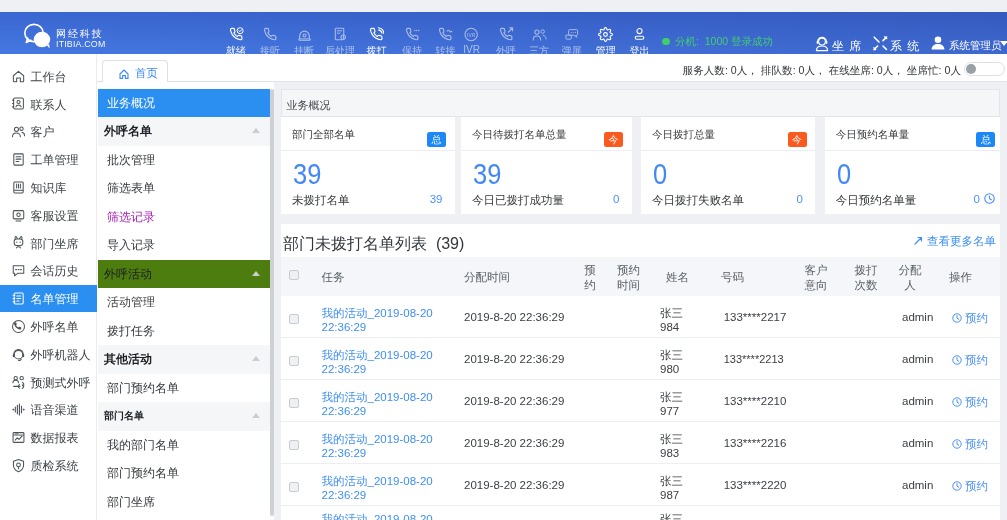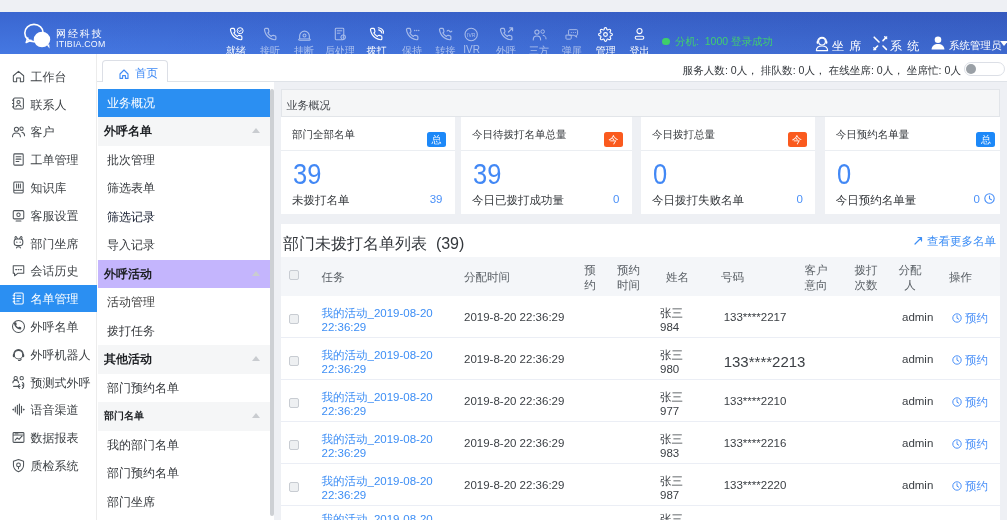--- a/index.html
+++ b/index.html
@@ -260,23 +260,23 @@
       <circle cx="8" cy="7.4" r="2" fill="none" stroke="#4d5358" stroke-width="1.1" stroke-linecap="round" stroke-linejoin="round"></circle>
       <path d="M8 9.4v2" stroke="#4d5358" stroke-width="1.1" stroke-linecap="round"></path>
     </svg></div>
 <div style="position:absolute;left:30.5px;top:458.0px;font-size:12px;color:#3e4246;white-space:nowrap">质检系统</div>
 
 <div id="submenu"></div>
 <div style="position:absolute;left:98px;top:88.5px;width:171.5px;height:28.5px;background:#2b8ff2;color:#fff;font-size:12px;line-height:28.5px;padding-left:9px">业务概况</div>
 <div style="position:absolute;left:98px;top:117.0px;width:171.5px;height:28.5px;background:#f5f6f7;color:#1c1f23;font-weight:bold;font-size:12px;line-height:28.5px;padding-left:6px">外呼名单<span style="position:absolute;right:10px;top:11.2px;width:0;height:0;border-left:4px solid transparent;border-right:4px solid transparent;border-bottom:5px solid #c9ccd0"></span></div>
 <div style="position:absolute;left:98px;top:145.5px;width:171.5px;height:28.5px;color:#35383c;font-size:12px;line-height:28.5px;padding-left:9px">批次管理</div>
 <div style="position:absolute;left:98px;top:174.0px;width:171.5px;height:28.5px;color:#35383c;font-size:12px;line-height:28.5px;padding-left:9px">筛选表单</div>
-<div style="position:absolute;left:98px;top:202.5px;width:171.5px;height:28.5px;color:#0f172a;font-size:12px;line-height:28.5px;padding-left:9px">筛选记录</div>
+<div style="position:absolute;left:98px;top:202.5px;width:171.5px;height:28.5px;color:#a21caf;font-size:12px;line-height:28.5px;padding-left:9px">筛选记录</div>
 <div style="position:absolute;left:98px;top:231.0px;width:171.5px;height:28.5px;color:#35383c;font-size:12px;line-height:28.5px;padding-left:9px">导入记录</div>
-<div style="position:absolute;left:98px;top:259.5px;width:171.5px;height:28.5px;background:#c4b5fd;color:#1c1f23;font-weight:bold;font-size:12px;line-height:28.5px;padding-left:6px">外呼活动<span style="position:absolute;right:10px;top:11.2px;width:0;height:0;border-left:4px solid transparent;border-right:4px solid transparent;border-bottom:5px solid #c9ccd0"></span></div>
+<div style="position:absolute;left:98px;top:259.5px;width:171.5px;height:28.5px;background:#4d7c0f;color:#1c1f23;font-weight:normal;font-size:12px;line-height:28.5px;padding-left:6px">外呼活动<span style="position:absolute;right:10px;top:11.2px;width:0;height:0;border-left:4px solid transparent;border-right:4px solid transparent;border-bottom:5px solid #c9ccd0"></span></div>
 <div style="position:absolute;left:98px;top:288.0px;width:171.5px;height:28.5px;color:#404040;font-size:12px;line-height:28.5px;padding-left:9px">活动管理</div>
 <div style="position:absolute;left:98px;top:316.5px;width:171.5px;height:28.5px;color:#35383c;font-size:12px;line-height:28.5px;padding-left:9px">拨打任务</div>
 <div style="position:absolute;left:98px;top:345.0px;width:171.5px;height:28.5px;background:#f5f6f7;color:#1c1f23;font-weight:bold;font-size:12px;line-height:28.5px;padding-left:6px">其他活动<span style="position:absolute;right:10px;top:11.2px;width:0;height:0;border-left:4px solid transparent;border-right:4px solid transparent;border-bottom:5px solid #c9ccd0"></span></div>
 <div style="position:absolute;left:98px;top:373.5px;width:171.5px;height:28.5px;color:#35383c;font-size:12px;line-height:28.5px;padding-left:9px">部门预约名单</div>
 <div style="position:absolute;left:98px;top:402.0px;width:171.5px;height:28.5px;background:#f5f6f7;color:#1c1f23;font-weight:bold;font-size:10px;line-height:28.5px;padding-left:6px">部门名单<span style="position:absolute;right:10px;top:11.2px;width:0;height:0;border-left:4px solid transparent;border-right:4px solid transparent;border-bottom:5px solid #c9ccd0"></span></div>
 <div style="position:absolute;left:98px;top:430.5px;width:171.5px;height:28.5px;color:#35383c;font-size:12px;line-height:28.5px;padding-left:9px">我的部门名单</div>
 <div style="position:absolute;left:98px;top:459.0px;width:171.5px;height:28.5px;color:#35383c;font-size:12px;line-height:28.5px;padding-left:9px">部门预约名单</div>
 <div style="position:absolute;left:98px;top:487.5px;width:171.5px;height:28.5px;color:#35383c;font-size:12px;line-height:28.5px;padding-left:9px">部门坐席</div>
 <div style="position:absolute;left:269.8px;top:89px;width:4.4px;height:427px;background:#cdd0d4;border-radius:2px"></div>
 
@@ -354,21 +354,21 @@
   <div style="position:absolute;left:671px;top:14.5px;font-size:11.5px;color:#4a90f8"><span style="display:inline-block;vertical-align:-1px;margin-right:3px"><svg style="" width="10" height="10" viewBox="0 0 10 10">
           <circle cx="5" cy="5" r="4.2" fill="none" stroke="#4a90f8" stroke-width="1"></circle>
           <path d="M5 2.7v2.5l1.7 1" fill="none" stroke="#4a90f8" stroke-width="1" stroke-linecap="round"></path>
         </svg></span>预约</div>
 </div>
 <div style="position:absolute;left:281px;top:338.3px;width:719px;height:42px;border-bottom:1px solid #ebeef5;background:#fff">
   <span style="position:absolute;left:8px;top:14px"><span style="display:inline-block;width:10px;height:10px;border:1px solid #c8ccd2;border-radius:2px;background:#eef0f2"></span></span>
   <div style="position:absolute;left:40.5px;top:10.5px;width:116px;font-size:11.5px;line-height:13.8px;color:#3d8ef5">我的活动_2019-08-20 22:36:29</div>
   <div style="position:absolute;left:183px;top:14.5px;font-size:11.5px;color:#3c4045">2019-8-20 22:36:29</div>
   <div style="position:absolute;left:379px;top:10.5px;width:40px;font-size:11.5px;line-height:13.8px;color:#3c4045">张三 980</div>
-  <div style="position:absolute;left:442.7px;top:14.5px;font-size:15px;color:#3c4045">133****2213</div>
+  <div style="position:absolute;left:442.7px;top:14.5px;font-size:11px;color:#3c4045">133****2213</div>
   <div style="position:absolute;left:621px;top:14.5px;font-size:11.5px;color:#3c4045">admin</div>
   <div style="position:absolute;left:671px;top:14.5px;font-size:11.5px;color:#4a90f8"><span style="display:inline-block;vertical-align:-1px;margin-right:3px"><svg style="" width="10" height="10" viewBox="0 0 10 10">
           <circle cx="5" cy="5" r="4.2" fill="none" stroke="#4a90f8" stroke-width="1"></circle>
           <path d="M5 2.7v2.5l1.7 1" fill="none" stroke="#4a90f8" stroke-width="1" stroke-linecap="round"></path>
         </svg></span>预约</div>
 </div>
 <div style="position:absolute;left:281px;top:380.3px;width:719px;height:42px;border-bottom:1px solid #ebeef5;background:#fff">
   <span style="position:absolute;left:8px;top:14px"><span style="display:inline-block;width:10px;height:10px;border:1px solid #c8ccd2;border-radius:2px;background:#eef0f2"></span></span>
   <div style="position:absolute;left:40.5px;top:10.5px;width:116px;font-size:11.5px;line-height:13.8px;color:#3d8ef5">我的活动_2019-08-20 22:36:29</div>
   <div style="position:absolute;left:183px;top:14.5px;font-size:11.5px;color:#3c4045">2019-8-20 22:36:29</div>

